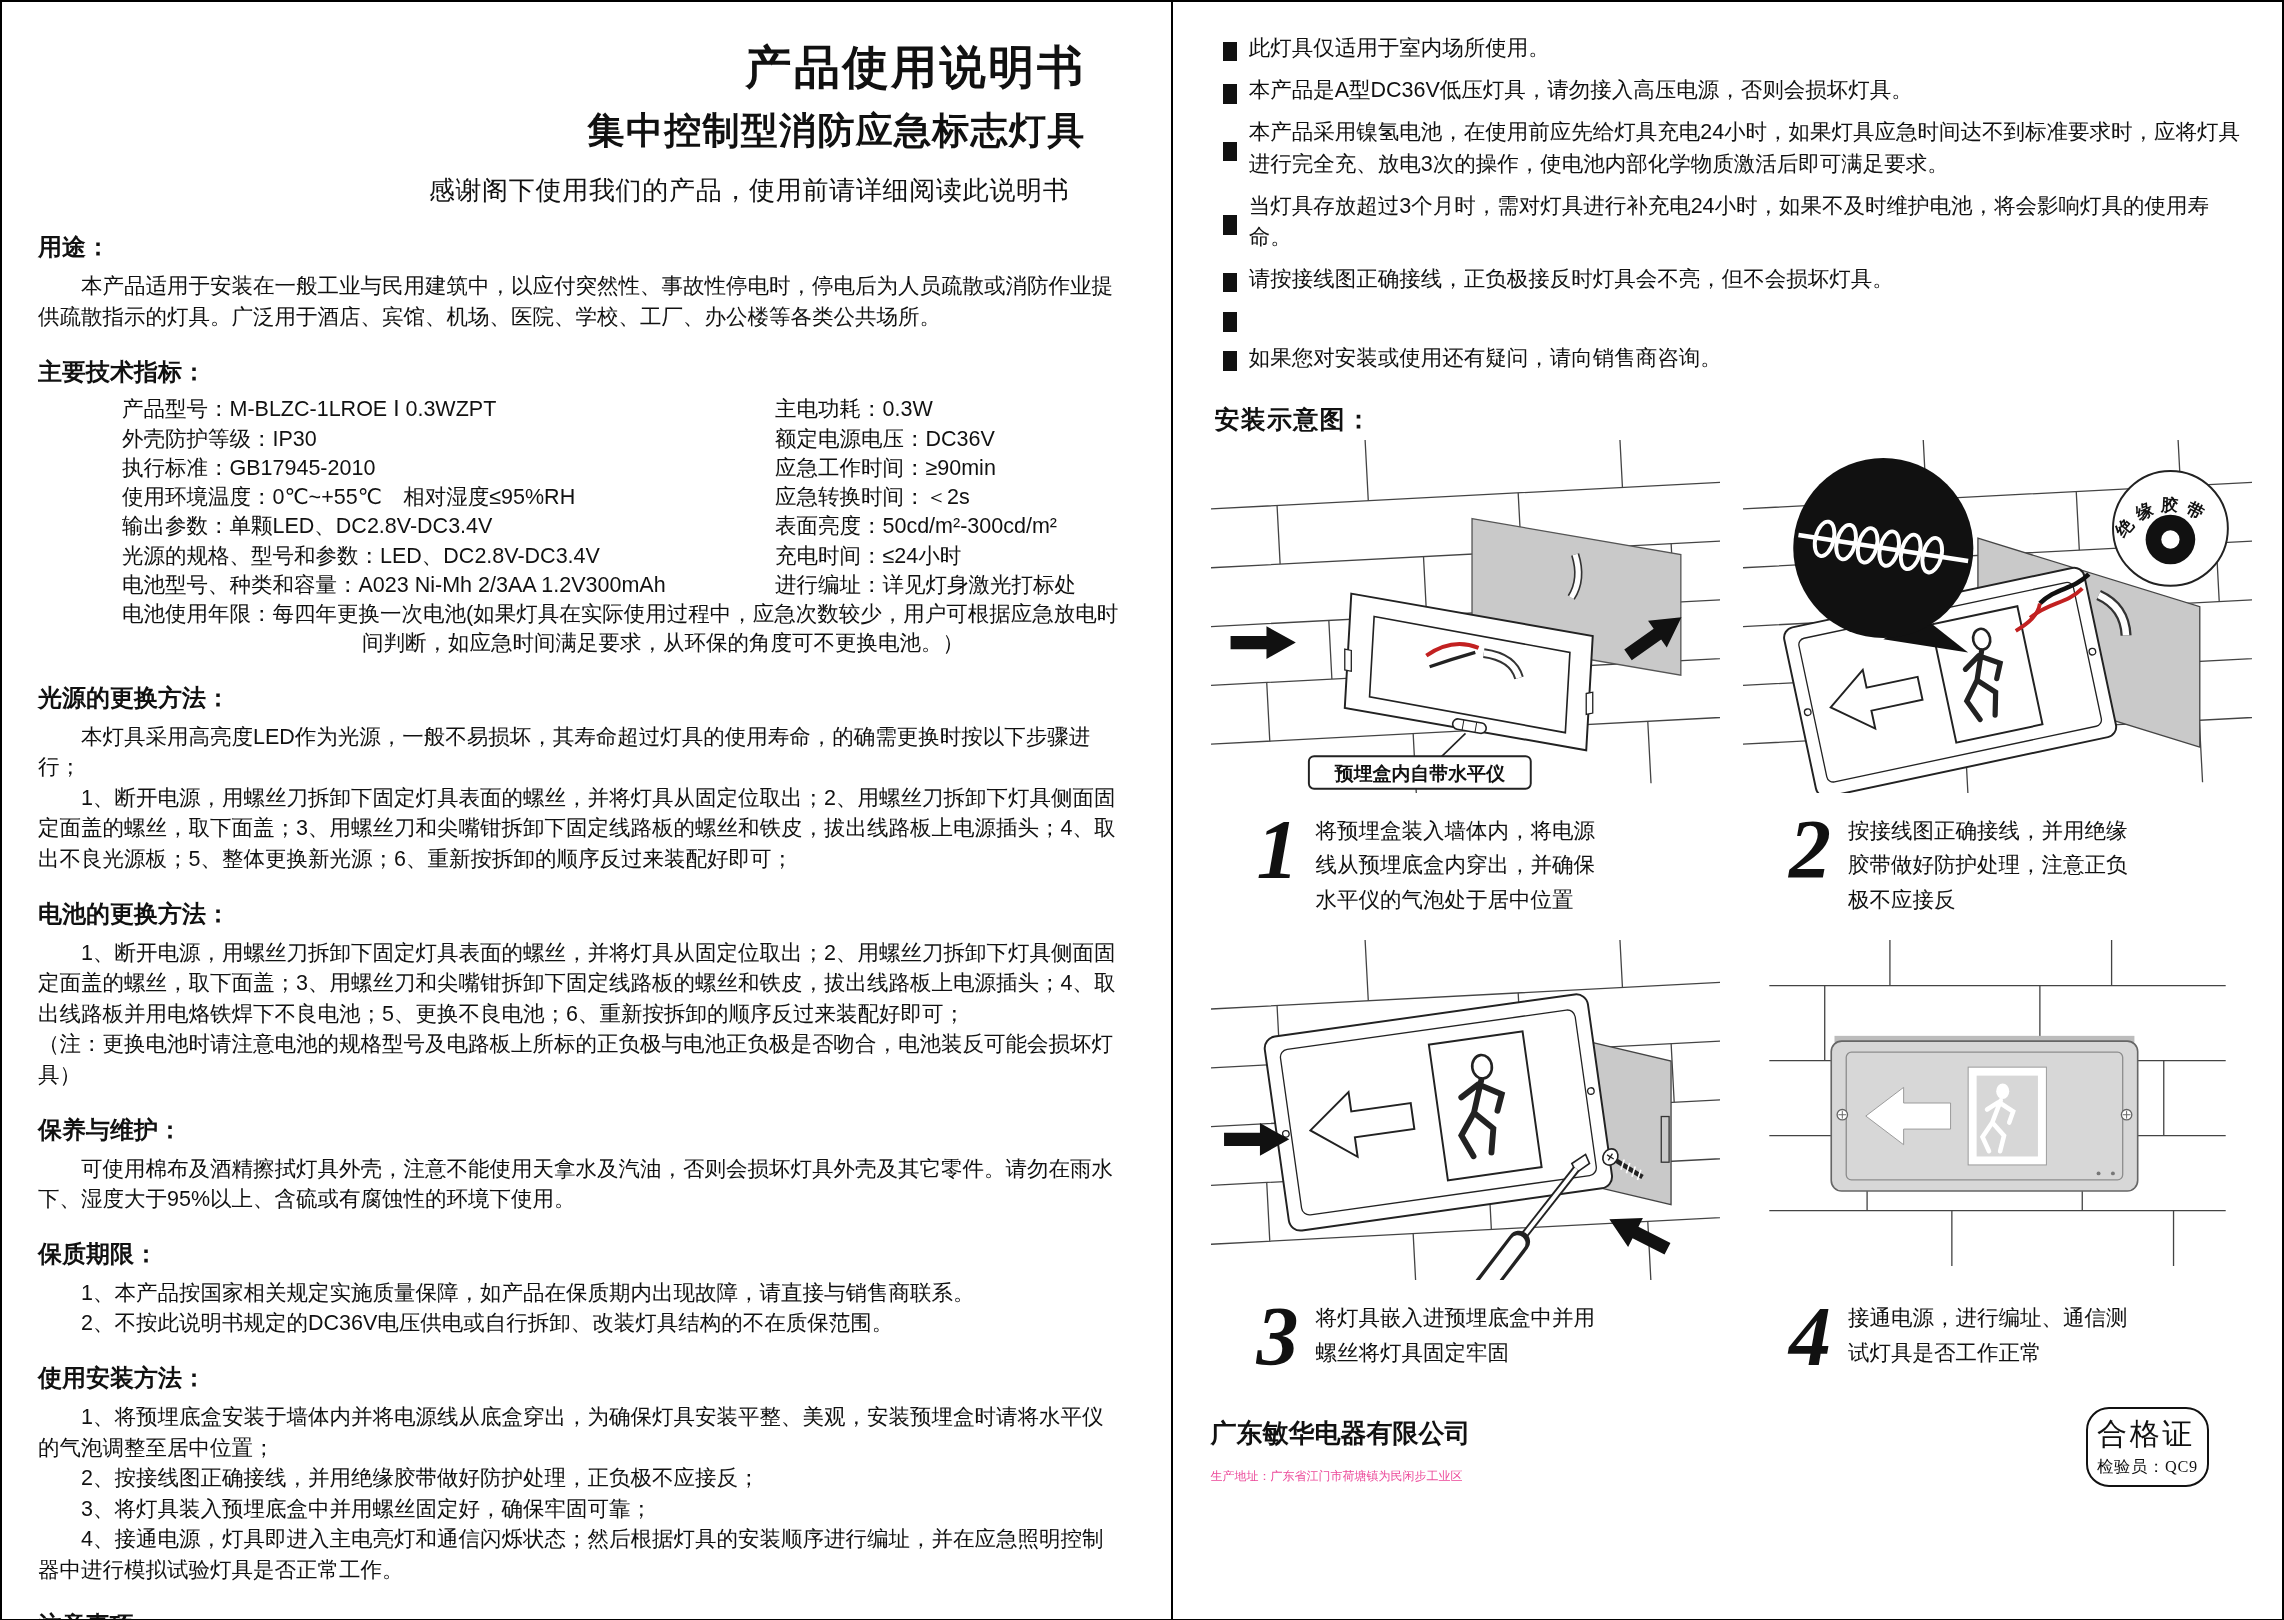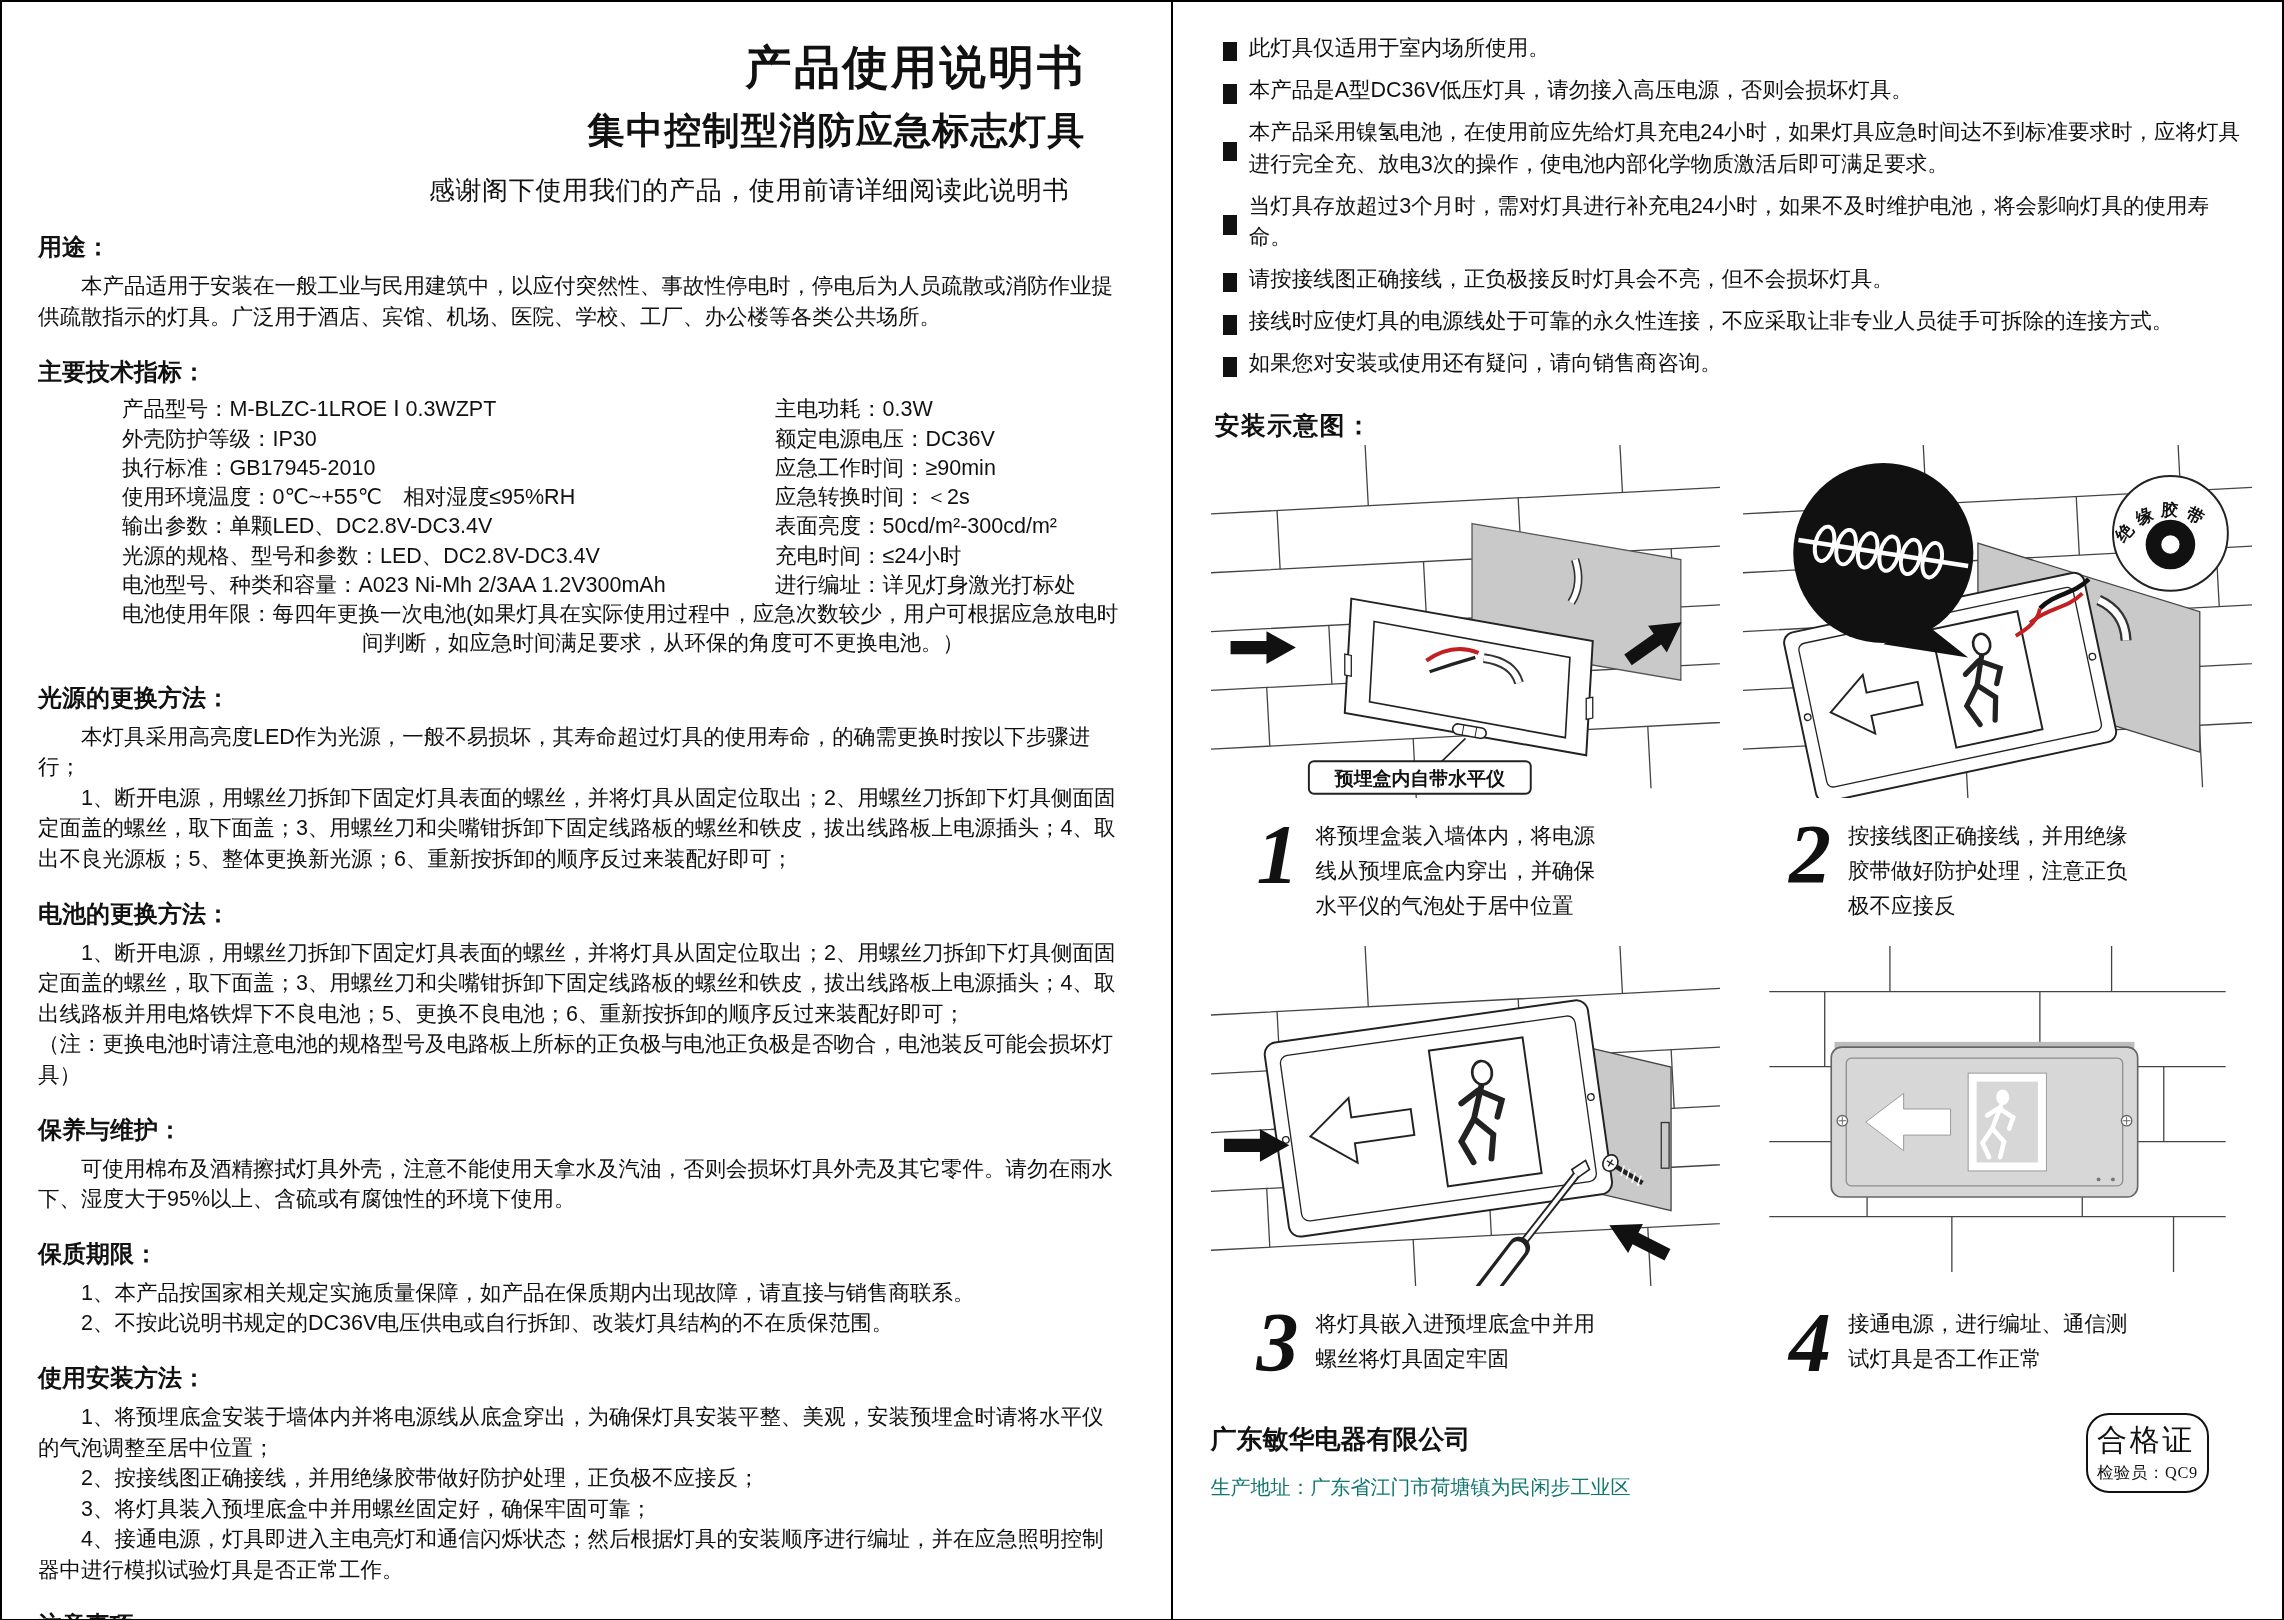--- a/index.html
+++ b/index.html
@@ -36,21 +36,21 @@
   .diagram-grid{display:grid;grid-template-columns:1fr 1fr;column-gap:23.5px;margin-top:3.9px;}
   .dcell{display:flex;justify-content:center;align-items:flex-start;}
   .dcell svg{display:block;}
   .step{display:flex;align-items:flex-start;padding:17px 0 22px 46px;}
   .step-num{font-family:"Liberation Serif","DejaVu Serif",serif;font-style:italic;font-weight:700;
             font-size:84px;line-height:0.95;margin-right:17px;}
   .step p{font-size:21.5px;line-height:1.62;margin:3.9px 0 0 0;width:287px;}
 
   .footer{display:flex;justify-content:space-between;align-items:flex-start;margin-top:17px;padding-right:43px;font-family:Liberation Serif, serif;}
   .company{font-size:26px;font-weight:800;margin:0 0 17px 0;}
-  .address{font-size:20px;color:#0f766e;}
+  .address{font-size:12px;color:#ec4899;}
   .cert{border:2.6px solid #111;border-radius:23px;padding:5.2px 9.1px 6.5px;margin-top:-9.1px;}
   .cert-title{font-size:30px;letter-spacing:2.6px;}
   .cert-sub{font-size:16.3px;margin-top:1.3px;letter-spacing:0.7px;}
 </style>
 </head>
 <body>
 
 <div class="sheet">
 
   <div class="page page-left">
@@ -156,21 +156,20 @@
       <li>
           <span class="sq"></span>
           <span>当灯具存放超过3个月时，需对灯具进行补充电24小时，如果不及时维护电池，将会影响灯具的使用寿命。</span>
         </li>
       <li>
           <span class="sq"></span>
           <span>请按接线图正确接线，正负极接反时灯具会不亮，但不会损坏灯具。</span>
         </li>
       <li>
           <span class="sq"></span>
-          <span>接线时应使灯具的电源线处于可靠的永久性连接，不应采取让非专业人员徒手可拆除的连接方式。</span>
         </li>
       <li>
           <span class="sq"></span>
           <span>如果您对安装或使用还有疑问，请向销售商咨询。</span>
         </li>
     </ul>
 
     <h3 class="diagram-heading">安装示意图：</h3>
 
     <div class="diagram-grid">

